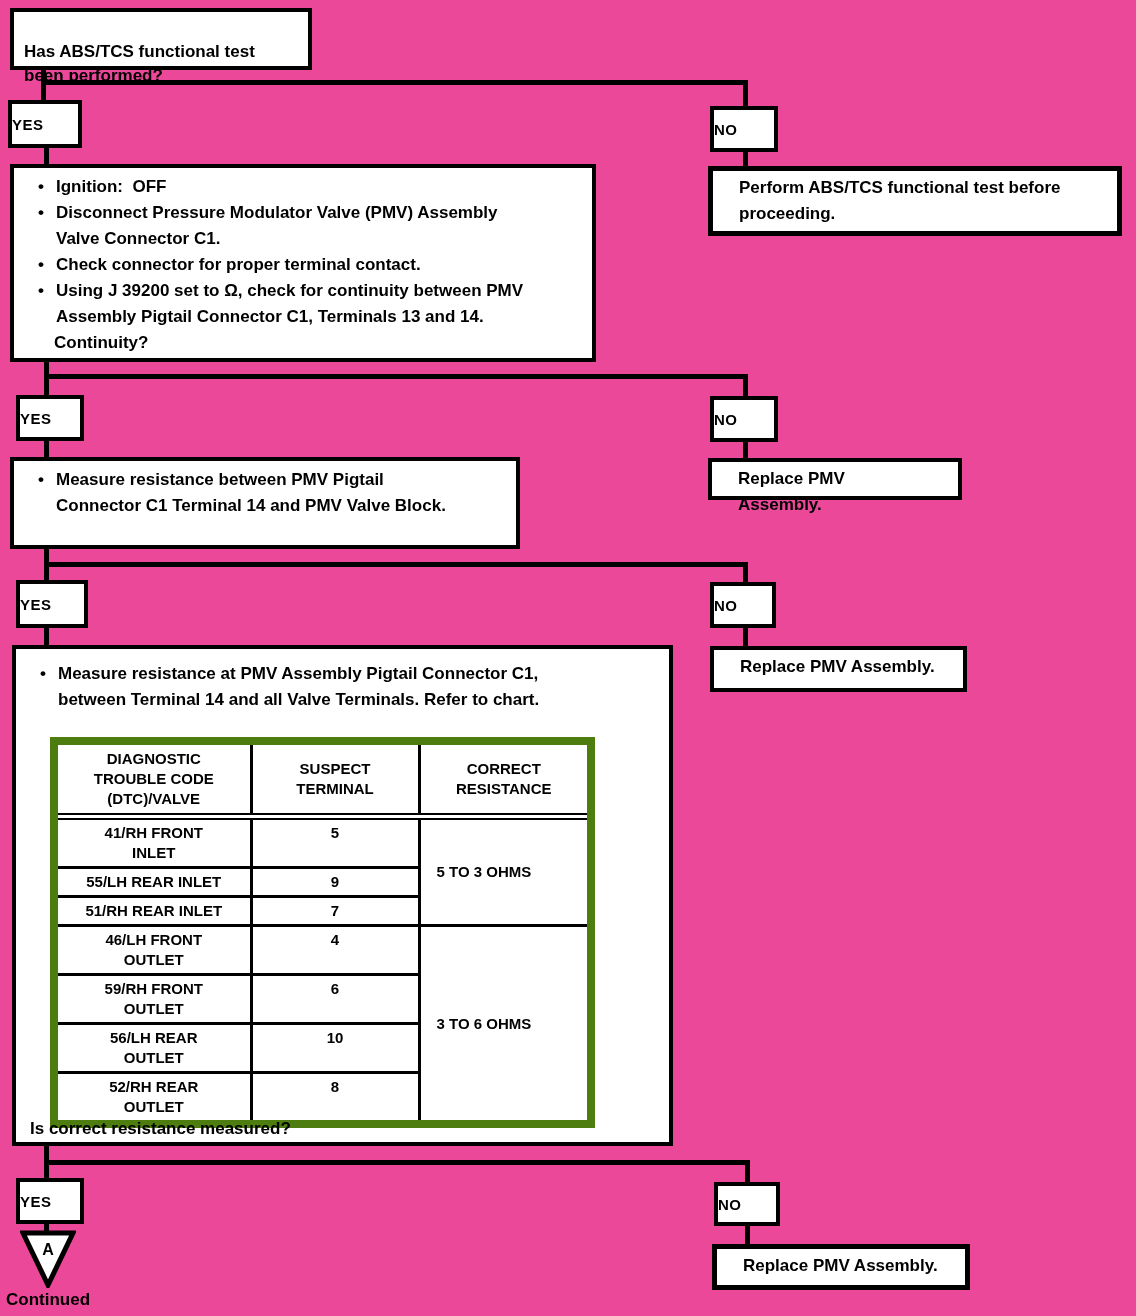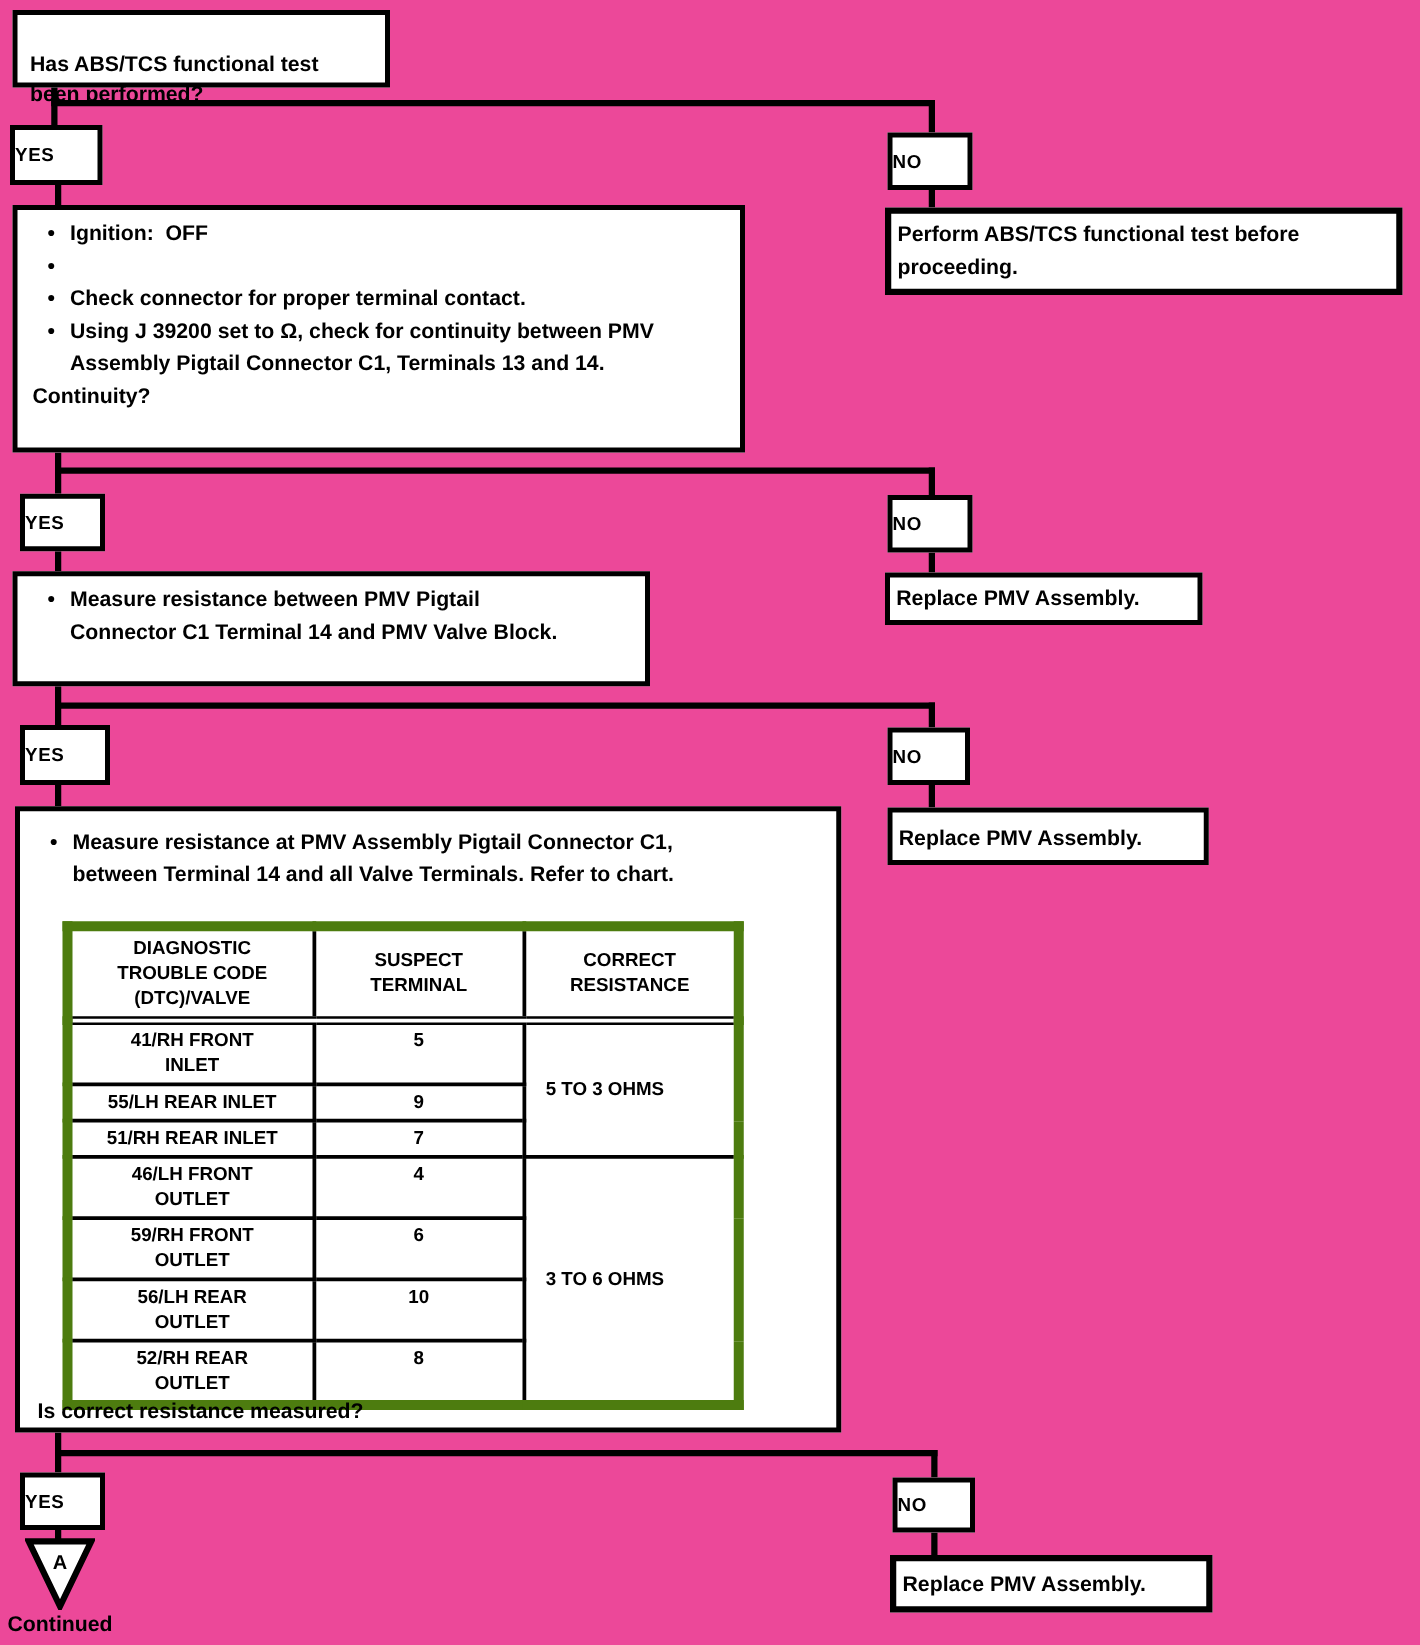--- a/index.html
+++ b/index.html
@@ -17,28 +17,28 @@
     position:absolute;
     border:4px solid #000;
     background:#fff;
   }
   .qbox { padding:4px 10px; font-size:17px; line-height:24px; white-space:pre-line; }
   .decision {
     display:flex; align-items:center; 
     font-size:15px; letter-spacing:0.5px;
   }
   .action {
-    display:flex; align-items:flex-end;
-    padding:4px 5px; font-size:17px; line-height:26px; white-space:pre-line;
+    display:flex; align-items:flex-start;
+    padding:4px 26px; font-size:17px; line-height:26px; white-space:pre-line;
   }
   .step { padding:6px 12px; font-size:17px; line-height:26px; }
   .brow { display:flex; }
   .bmark { width:30px; flex:0 0 30px; text-align:center; }
   .btext { white-space:pre-line; }
-  .qline { margin-top:0; }
+  .qline { margin-top:0;margin-left:28px; }
   .line { position:absolute; background:#000; }
   table.rchart {
     border-collapse:collapse;
     border:8px solid #4d7c0f;
     table-layout:fixed;
     width:537px;
     font-size:15px; line-height:20px; font-weight:700;
     margin:24px 0 0 22px;
   }
   table.rchart th, table.rchart td { border:3px solid #000; background:#fff; }
@@ -96,20 +96,22 @@
 proceeding.</span>
   </div>
 
   <div class="box step" style="left:10px;top:164px;width:586px;height:198px">
     <div class="brow">
       <span class="bmark">•</span>
       <span class="btext">Ignition:&nbsp; OFF</span>
     </div>
     <div class="brow">
       <span class="bmark">•</span>
+      <span class="btext">Disconnect Pressure Modulator Valve (PMV) Assembly
+Valve Connector C1.</span>
     </div>
     <div class="brow">
       <span class="bmark">•</span>
       <span class="btext">Check connector for proper terminal contact.</span>
     </div>
     <div class="brow">
       <span class="bmark">•</span>
       <span class="btext">Using J 39200 set to Ω, check for continuity between PMV
 Assembly Pigtail Connector C1, Terminals 13 and 14.</span>
     </div>

